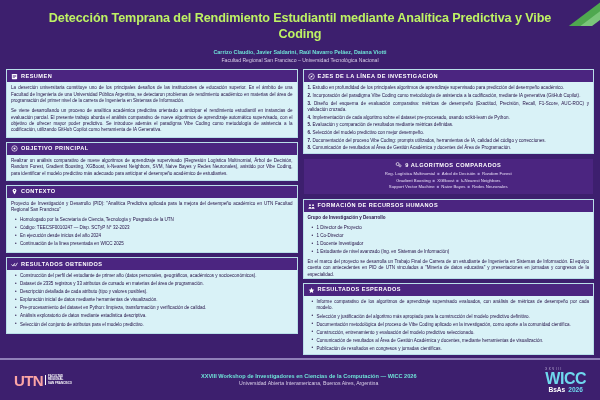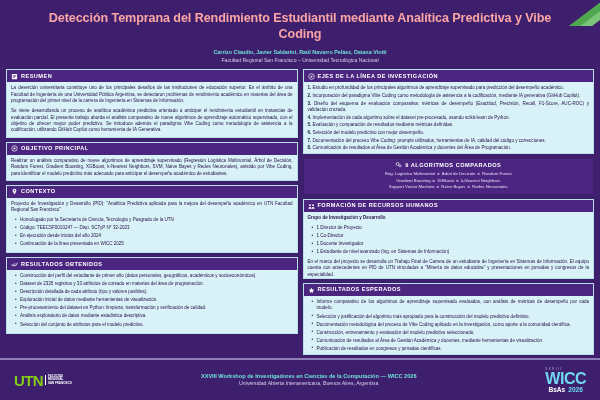--- a/index.html
+++ b/index.html
@@ -48,21 +48,21 @@
     right: -3px;
     height: 7px;
   }
   
   .header {
     padding: 10px 40px 5px 40px;
     text-align: center;
     flex: 0 0 auto;
   }
   .title {
-    color: #fca5a5;
+    color: #bef264;
     font-size: 12.6px;
     font-weight: bold;
     line-height: 1.3;
     letter-spacing: -0.1px;
     margin: 0 0 5px 0;
   }
   .authors {
     color: #6fe3d8;
     font-size: 5.4px;
     font-weight: bold;
@@ -219,21 +219,21 @@
     line-height: 1.5;
   }
   
   .utn-logo {
     display: flex;
     align-items: center;
     gap: 2px;
     flex: 0 0 auto;
   }
   .utn-mark {
-    color: #84cc16;
+    color: #fca5a5;
     font-size: 15px;
     font-weight: bold;
     letter-spacing: -0.6px;
     line-height: 1;
   }
   .utn-sub {
     color: #ffffff;
     font-size: 2.9px;
     line-height: 1.25;
     font-weight: bold;

